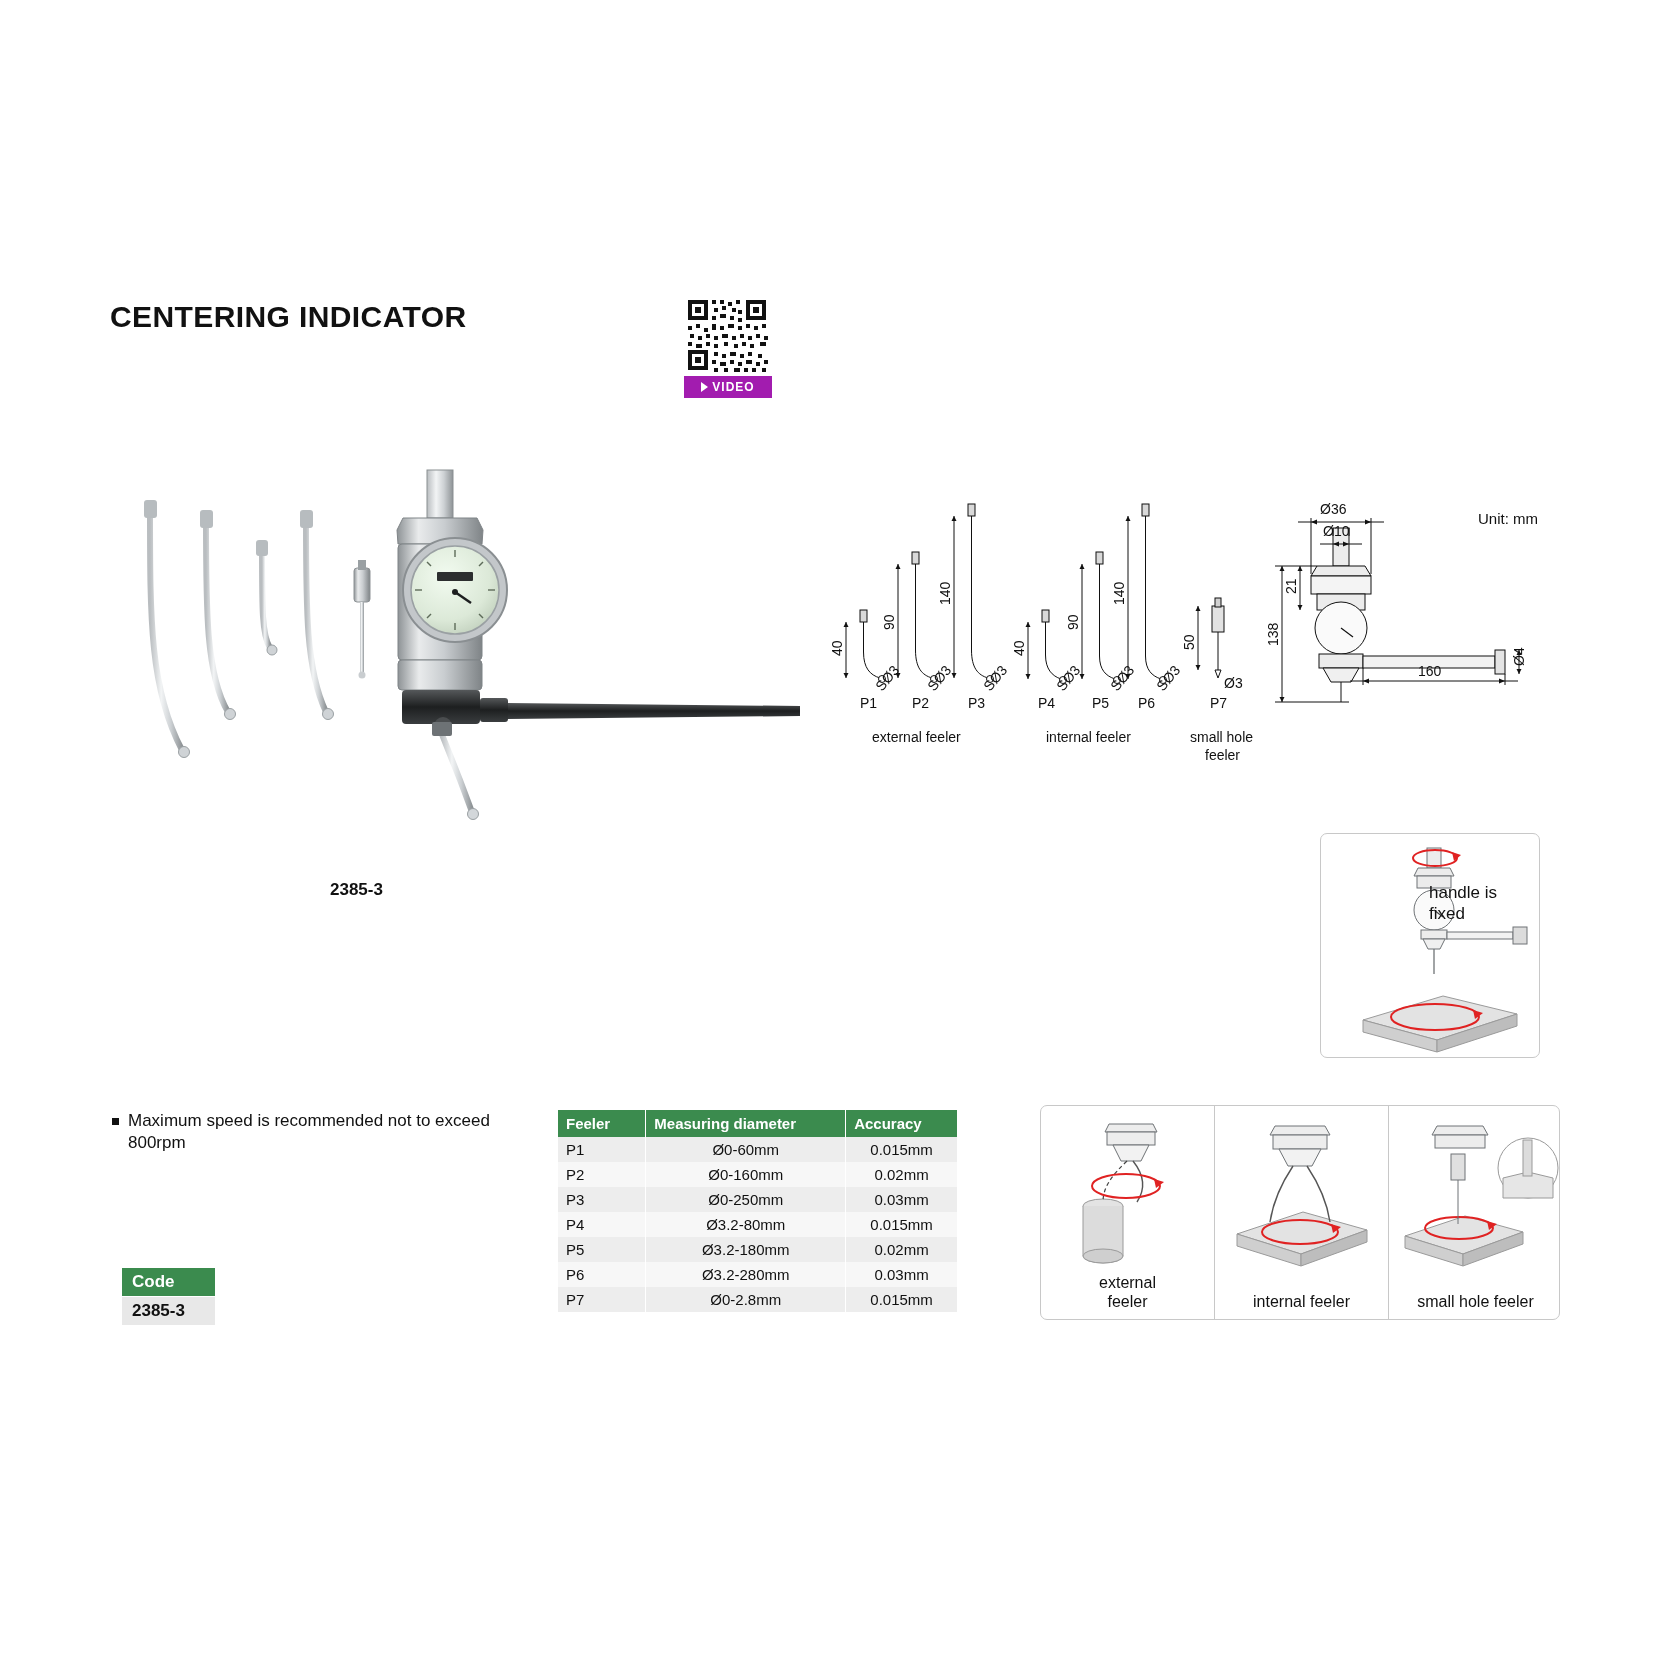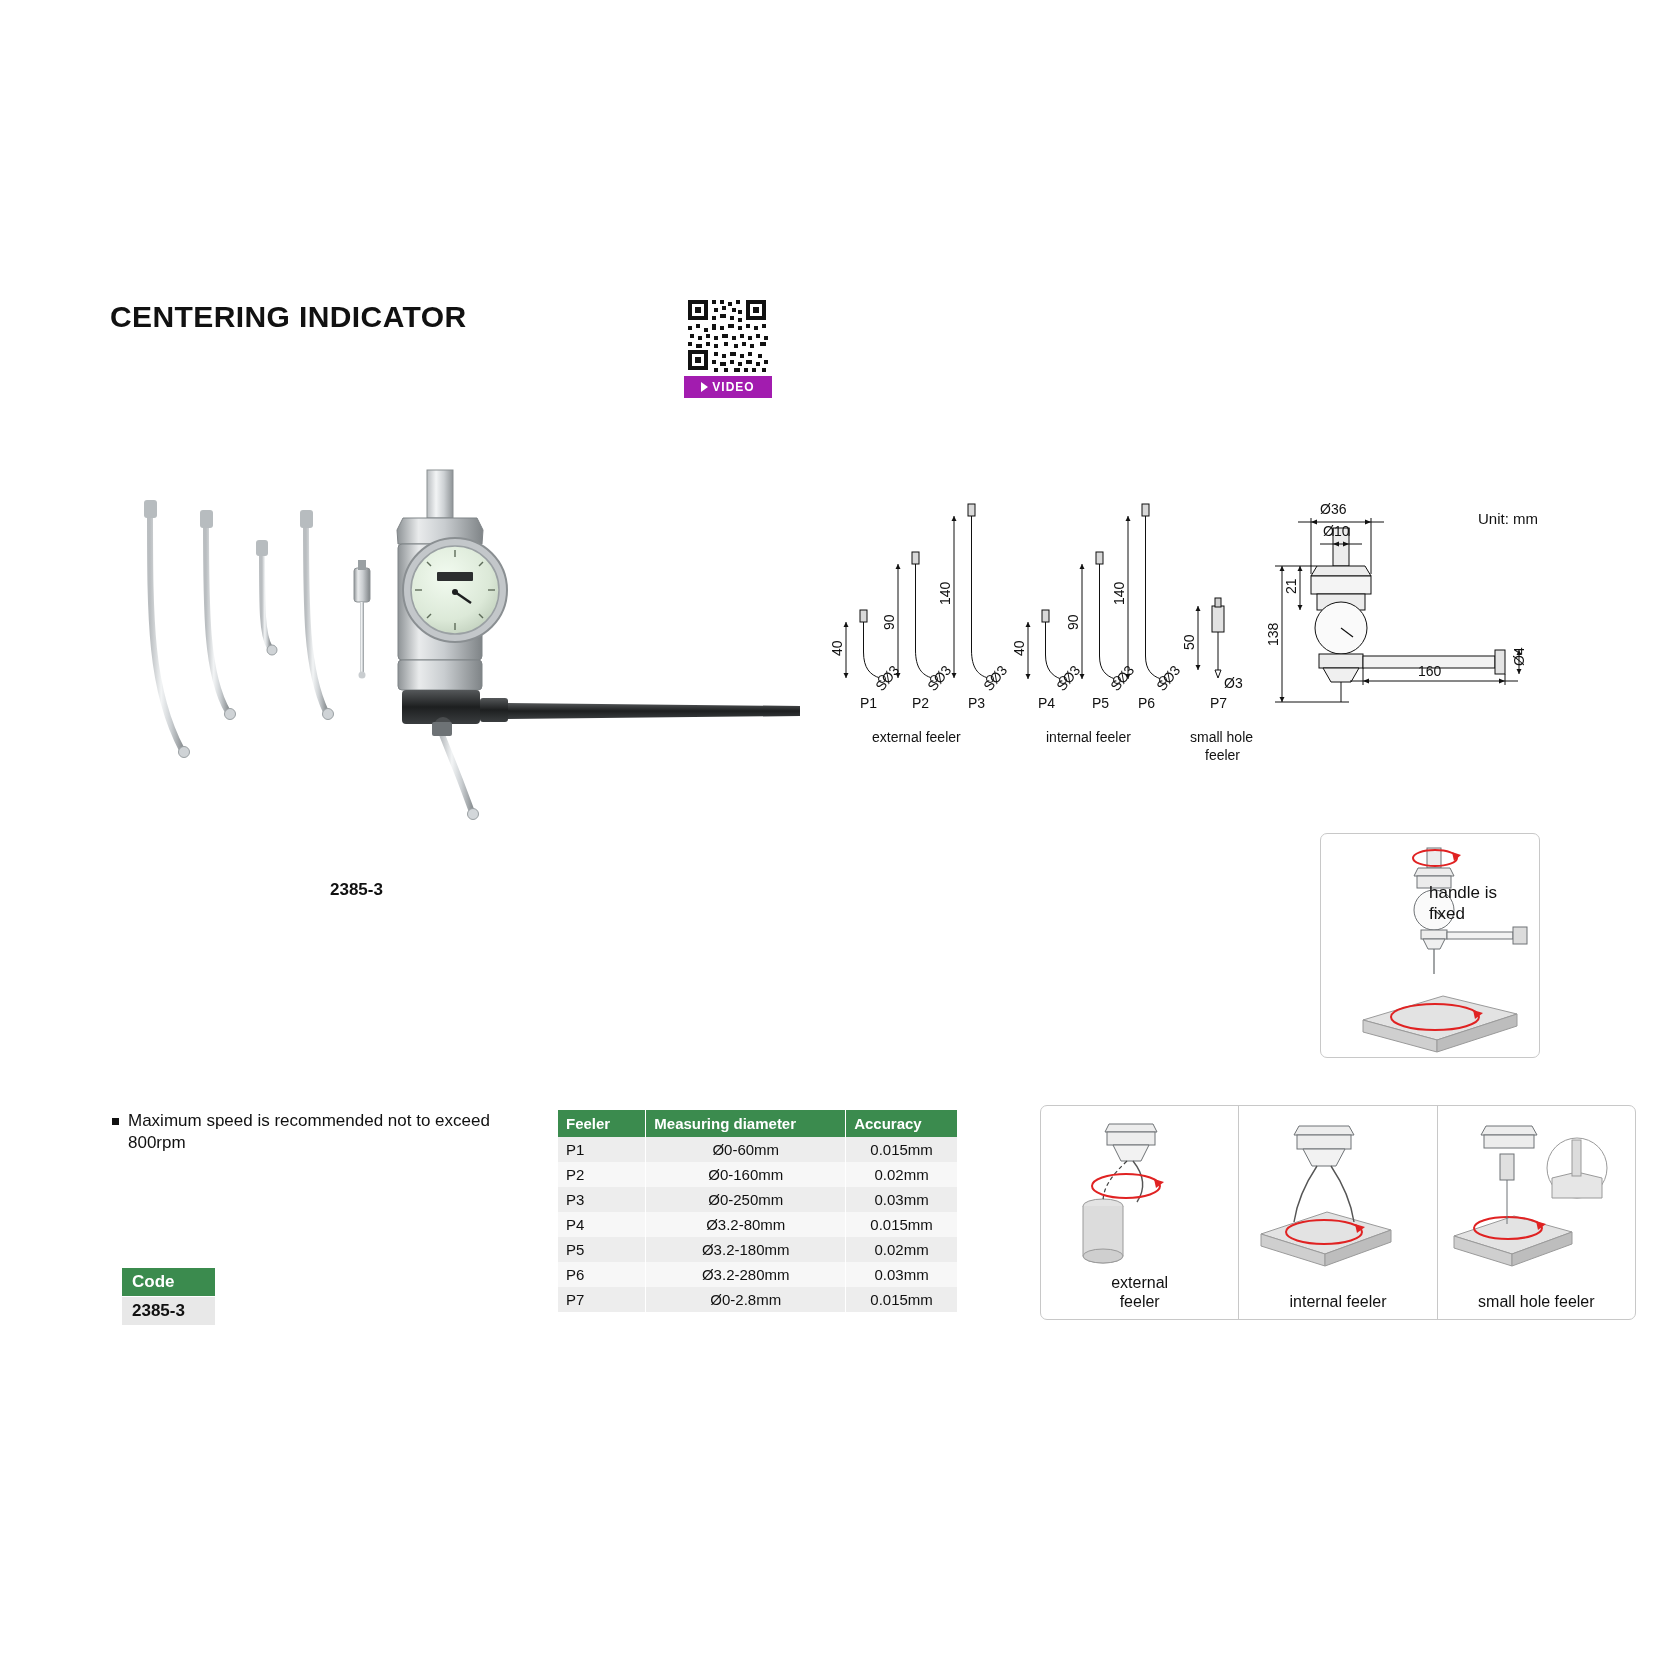--- a/index.html
+++ b/index.html
@@ -87,21 +87,21 @@
   }
   .spec-table td {
     padding:4px 8px; color:#111; border-right:1px solid #fff;
   }
   .spec-table tr.odd td { background:#ededed; }
   .spec-table tr.even td { background:#f7f7f7; }
   .spec-table td.c, .spec-table th.c { text-align:center; }
 
   
   .box-three {
-    position:absolute; left:1040px; top:1105px; width:596px; height:215px;
+    position:absolute; left:1040px; top:1105px; width:520px; height:215px;
     border:1px solid #c8c8c8; border-radius:7px; background:#fff;
     display:flex;
   }
   .panel { position:relative; flex:1; }
   .panel + .panel { border-left:1px solid #c8c8c8; }
   .panel-label {
     position:absolute; bottom:8px; left:0; right:0; text-align:center;
     font-size:16px; line-height:1.15; color:#111;
   }
   svg { display:block; }

